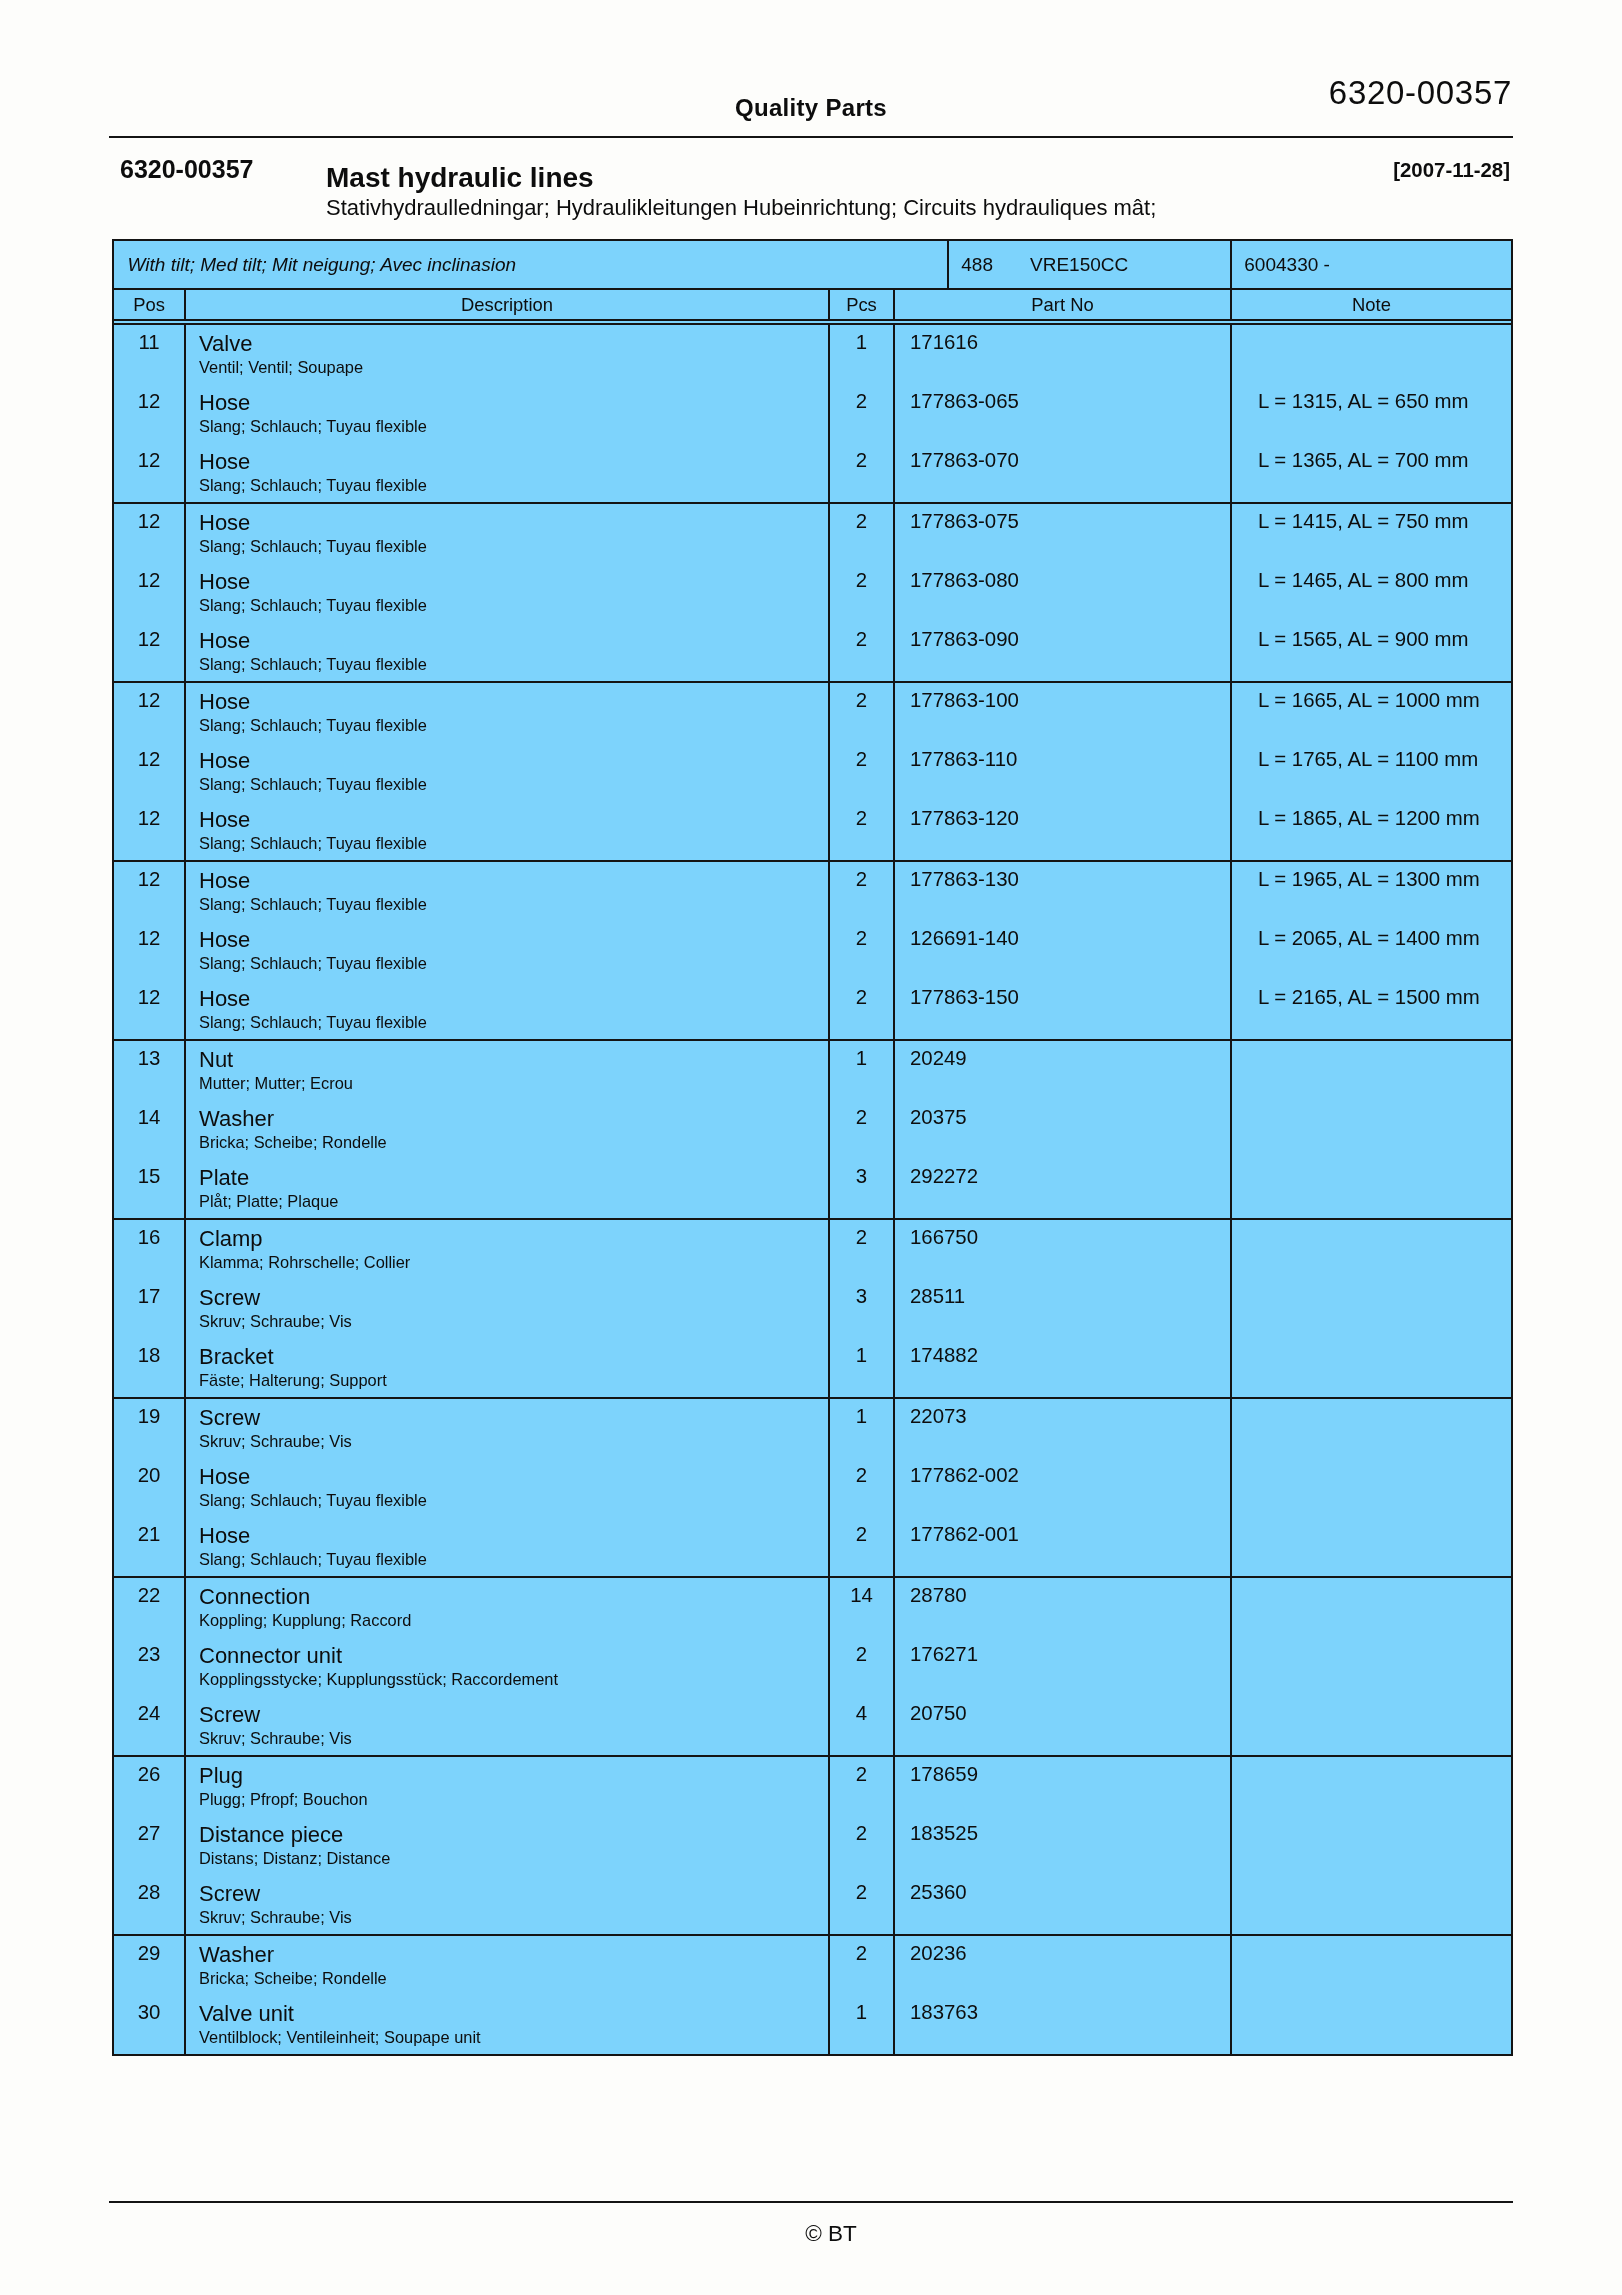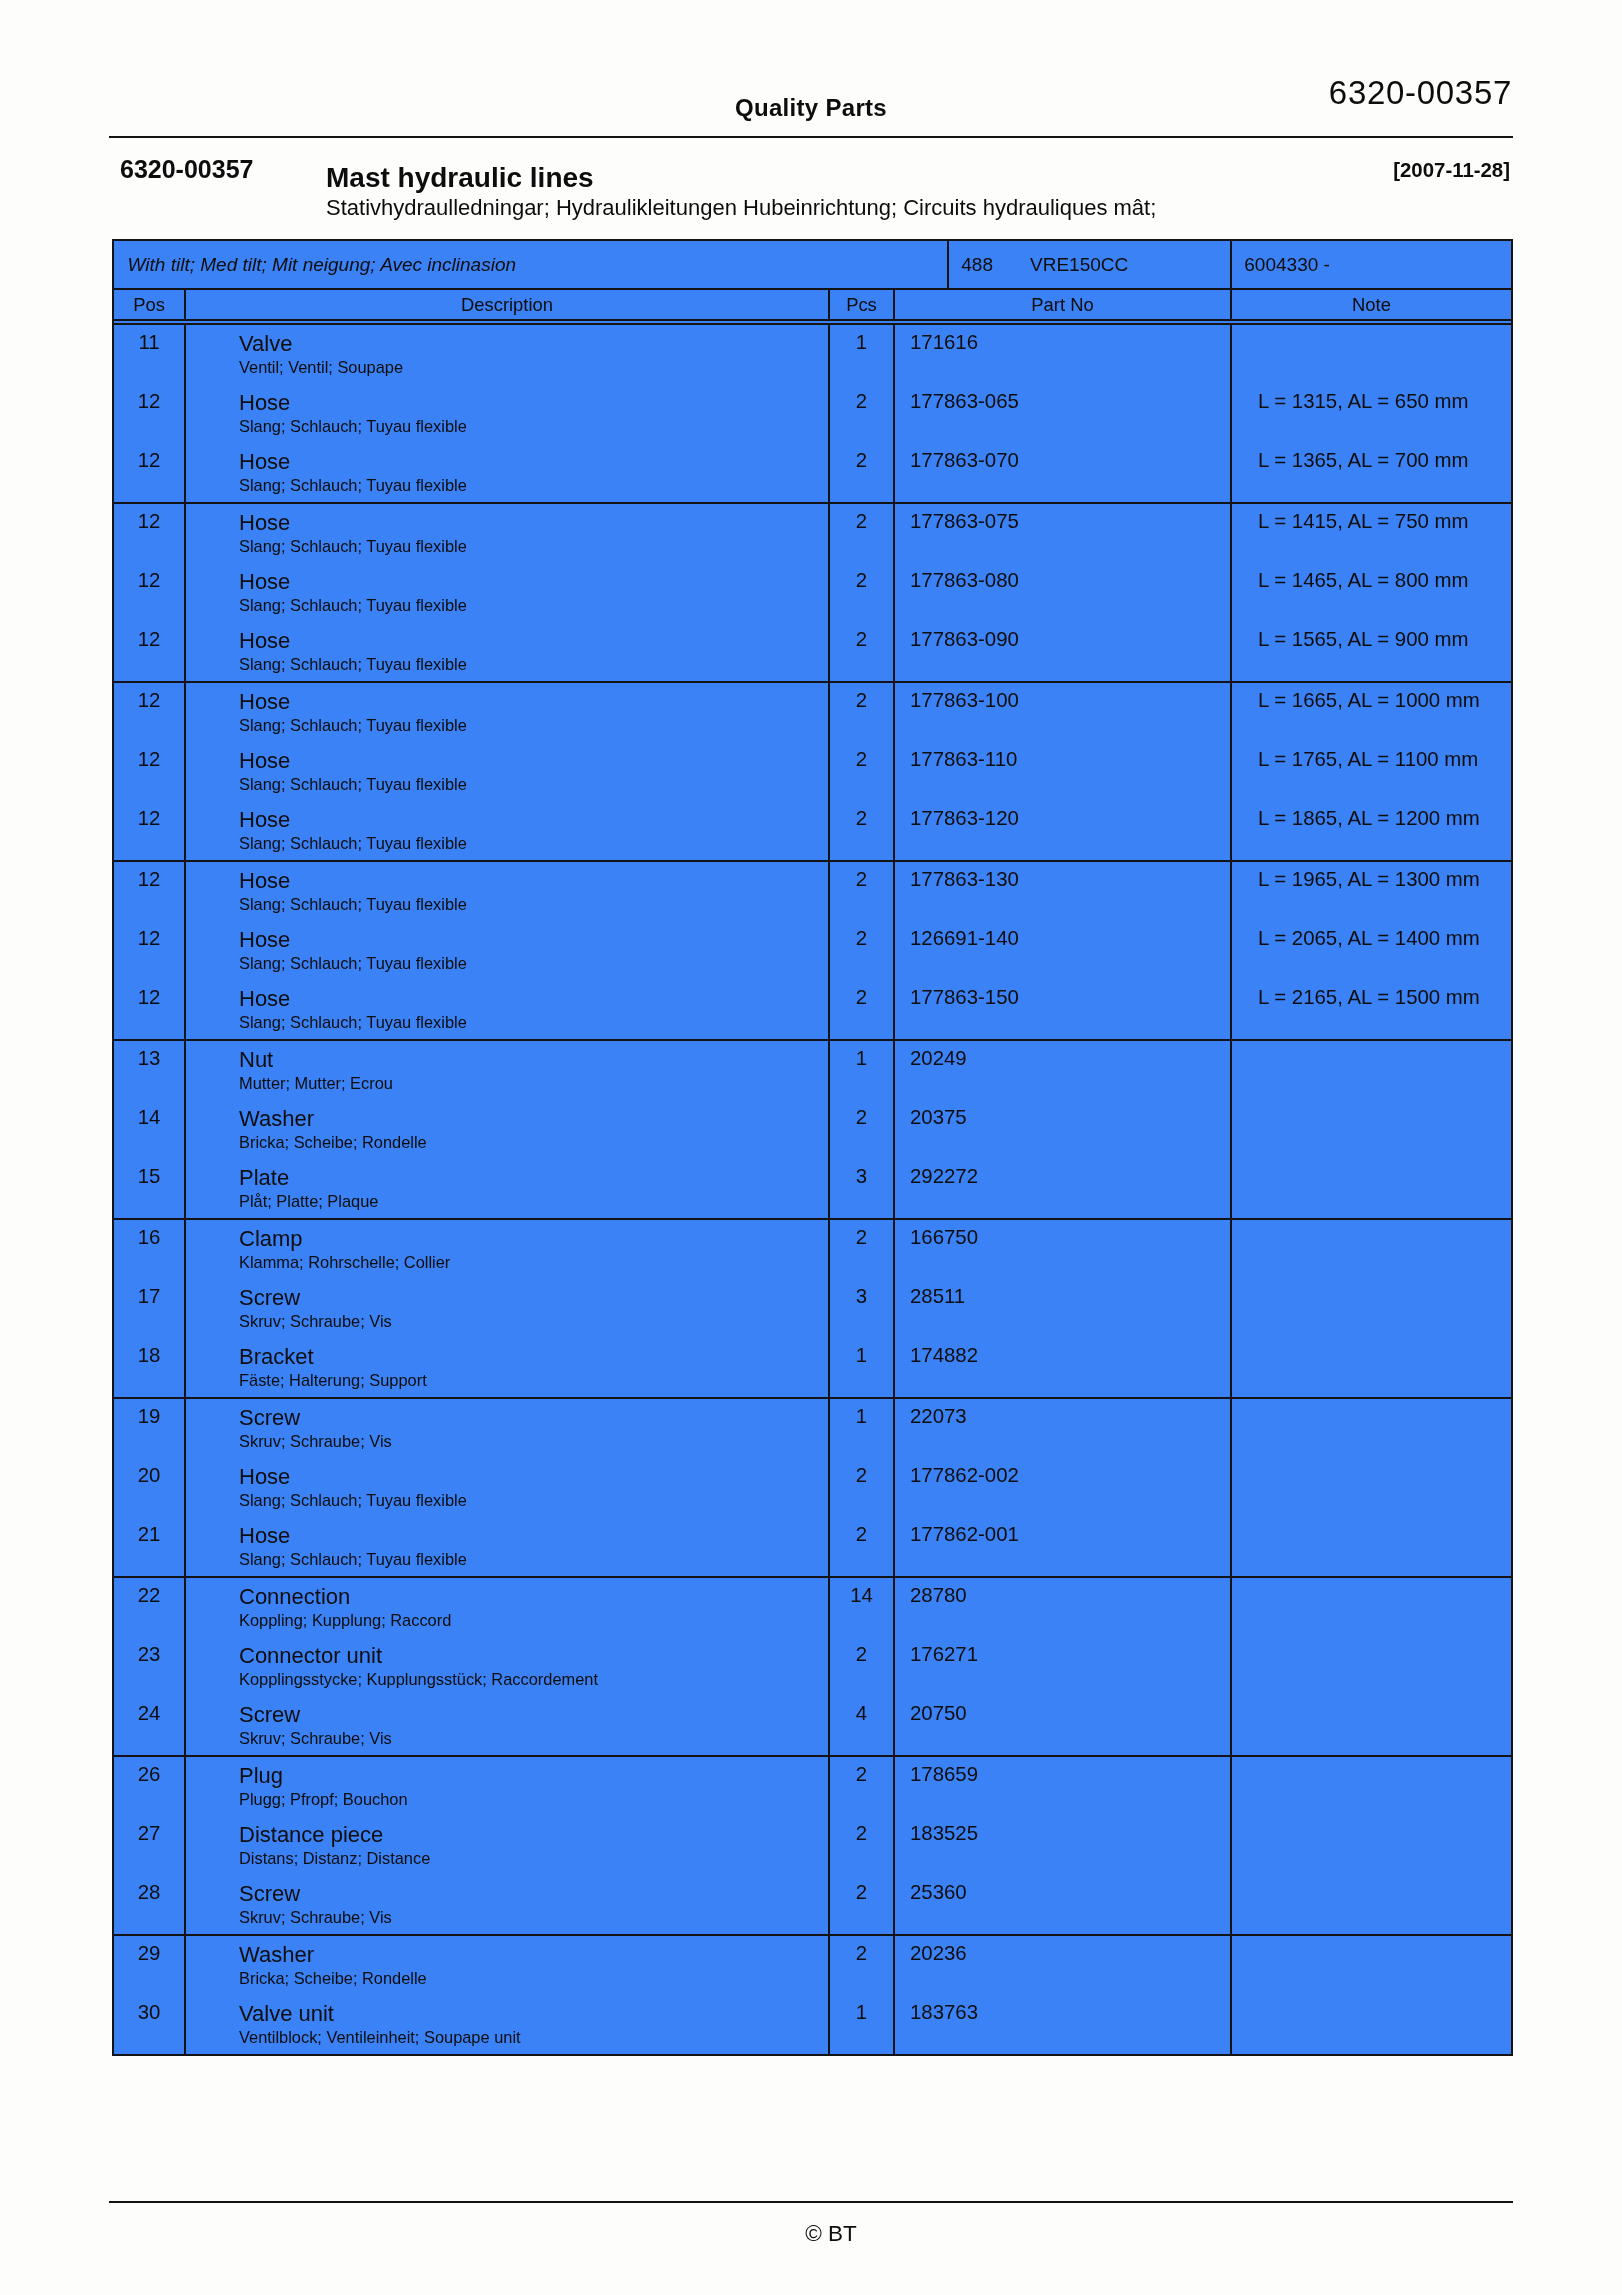--- a/index.html
+++ b/index.html
@@ -33,21 +33,21 @@
   .t-docnum { position: absolute; top: 155px; left: 120px; font-size: 25px; font-weight: bold; }
   .t-title  { position: absolute; top: 162px; left: 326px; font-size: 28px; font-weight: bold; }
   .t-date   { position: absolute; top: 159px; right: 112px; font-size: 20.4px; font-weight: bold; }
   .subtitle { position: absolute; top: 195px; left: 326px; font-size: 22px; }
 
   
   .ptable {
     position: absolute; top: 239px; left: 112px;
     width: 1401px;
     border: 2px solid #141414;
-    background: #3b82f6;
+    background: #7dd3fc;
   }
   .variant-row {
     display: grid; grid-template-columns: 835px 283px 279px;
     height: 49px;
     border-bottom: 2px solid #141414;
   }
   .vcell { display: flex; align-items: center; border-right: 2px solid #141414; }
   .vcell:last-child { border-right: none; }
   .v-left  { padding-left: 13.6px; font-style: italic; font-size: 19px; }
   .v-mid   { padding-left: 12.3px; font-size: 19px; }
@@ -69,21 +69,21 @@
   .tgroup { border-bottom: 2px solid #141414; }
   .tgroup:last-child { border-bottom: none; }
 
   .trow {
     display: grid; grid-template-columns: 72px 644px 65px 337px 279px;
     height: 59px;
   }
   .cell { border-right: 2px solid #141414; padding-top: 6.1px; }
   .cell:last-child { border-right: none; }
   .c-pos  { text-align: center; font-size: 20.4px; }
-  .c-desc { padding-left: 13px; margin-left: 40px; }
+  .c-desc { padding-left: 13px; }
   .desc-main { font-size: 22px; line-height: 26px; }
   .desc-sub  { font-size: 16.4px; line-height: 19px; margin-top: 1.4px; }
   .c-pcs  { text-align: center; font-size: 20.4px; }
   .c-part { padding-left: 15px; font-size: 20.4px; }
   .c-note { padding-left: 26px; font-size: 20.4px; }
 
   
   .footer-rule {
     position: absolute; top: 2201px; left: 109px; right: 109px;
     height: 2px; background: #141414;

